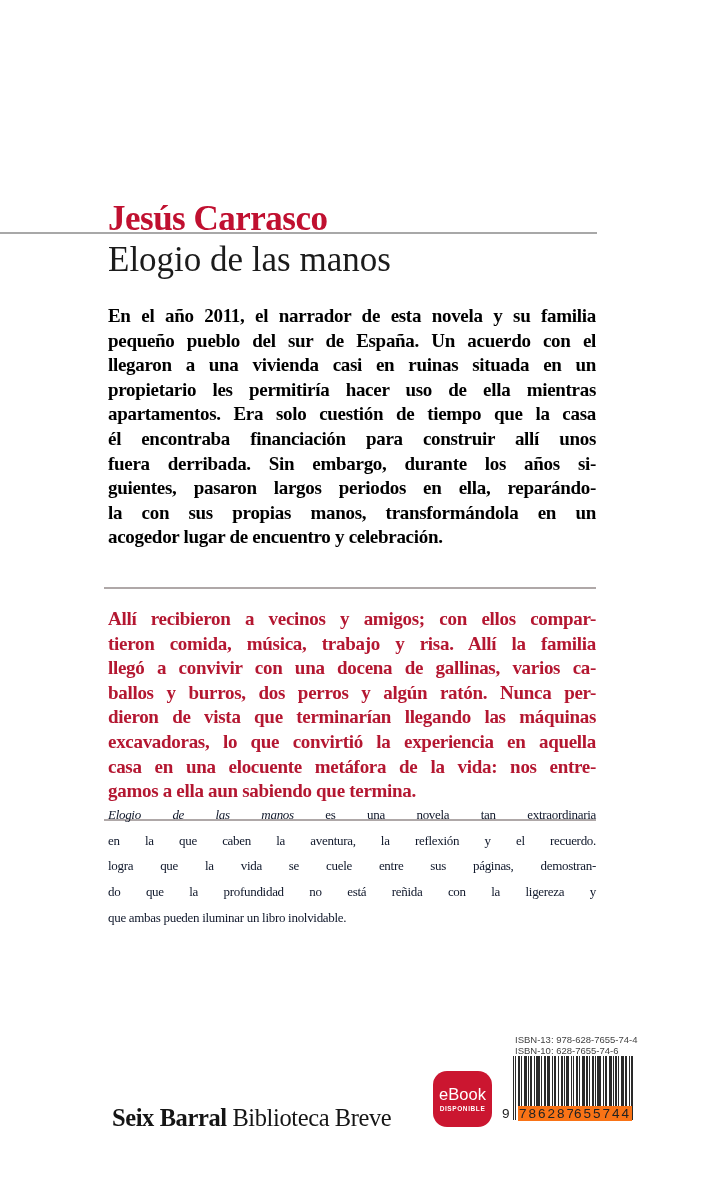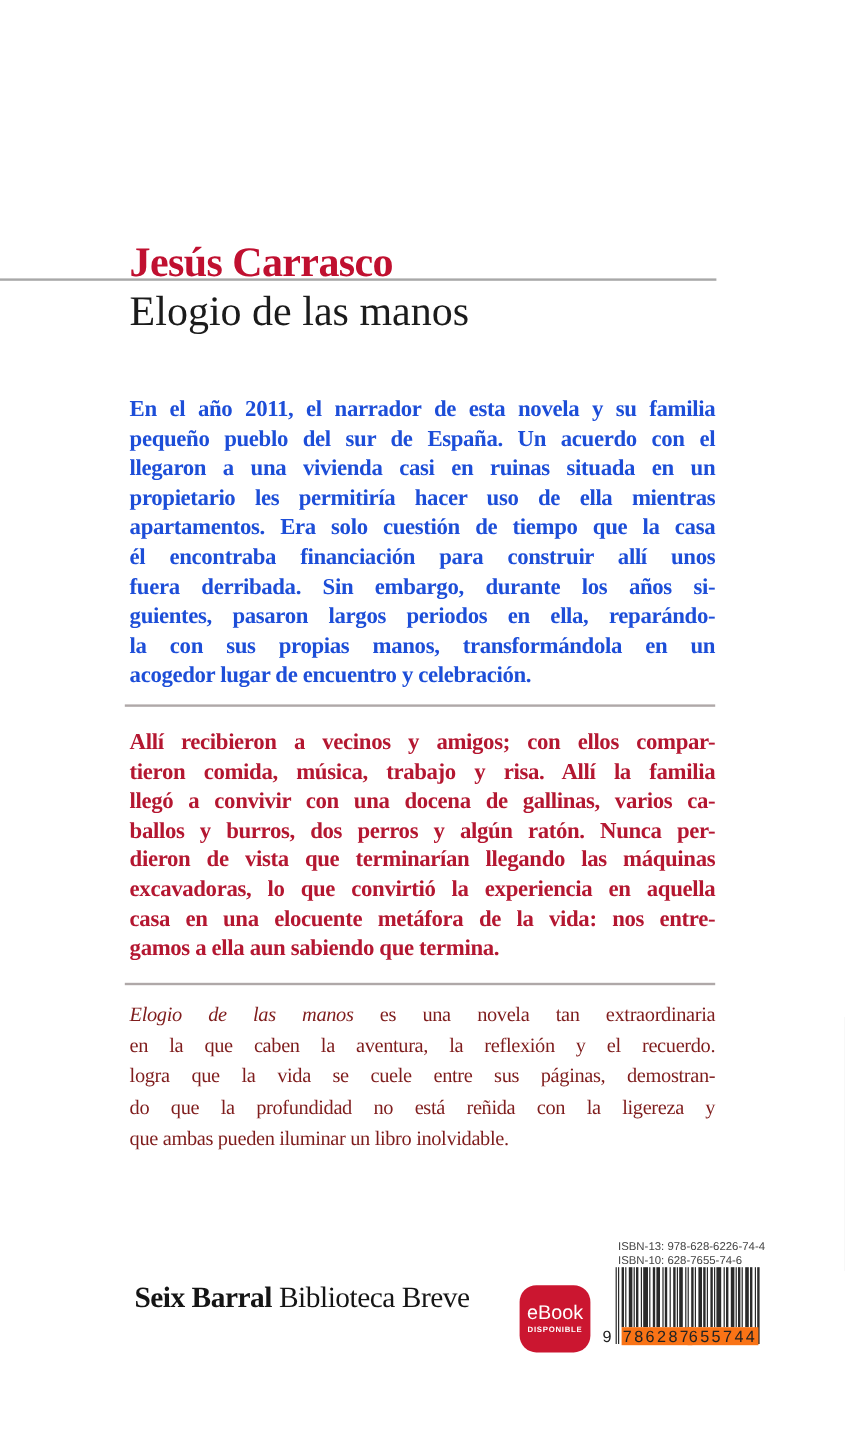--- a/index.html
+++ b/index.html
@@ -22,23 +22,23 @@
   }
   #book-title{
     position:absolute;left:108px;top:240px;z-index:2;
     font-size:35px;font-weight:400;line-height:40px;
     color:#1b1b1b;white-space:nowrap;
   }
   
   .para{position:absolute;left:108px;width:488px;}
   .para .ln{text-align:justify;text-align-last:justify;}
   .para .ln.last{text-align-last:left;}
-  #para1{top:330px;font-size:19px;font-weight:700;line-height:24.6px;letter-spacing:-0.3px;color:#1d4ed8;}
+  #para1{top:304px;font-size:19px;font-weight:700;line-height:24.6px;letter-spacing:-0.3px;color:#000000;}
   #para2{top:607px;font-size:19px;font-weight:700;line-height:24.6px;letter-spacing:-0.3px;color:#B41731;}
-  #para3{top:833px;font-size:17px;font-weight:400;line-height:25.7px;letter-spacing:-0.3px;color:#7f1d1d;}
+  #para3{top:802px;font-size:13px;font-weight:400;line-height:25.7px;letter-spacing:-0.3px;color:#0f172a;}
   #para3 em{font-style:italic;}
   .separator{position:absolute;left:104px;width:492px;height:2px;background:#afa8a8;}
   #separator-1{top:587px;}
   #separator-2{top:819px;}
   
   #isbn-lines{
     position:absolute;left:515px;top:1034px;
     font-family:"Liberation Sans", sans-serif;
     font-size:9.5px;line-height:11px;color:#444;white-space:nowrap;
   }
@@ -59,21 +59,21 @@
   #ebook-badge{
     position:absolute;left:433px;top:1071px;width:59px;height:56px;
     background:#CB1630;border-radius:14px;
     display:flex;flex-direction:column;align-items:center;justify-content:center;
     font-family:"Liberation Sans", sans-serif;color:#ffffff;
   }
   #ebook-badge .l1{font-size:16.5px;line-height:17px;font-weight:400;}
   #ebook-badge .l2{font-size:6.5px;line-height:8px;font-weight:700;letter-spacing:0.6px;margin-top:2px;}
   
   #publisher{
-    position:absolute;left:112px;top:1068px;
+    position:absolute;left:112px;top:1104px;
     font-size:24.5px;line-height:28px;letter-spacing:-0.4px;
     color:#151515;white-space:nowrap;
   }
   #publisher .bold{font-weight:700;}
 </style>
 </head>
 <body>
 
 <div id="cover">
 
@@ -111,21 +111,21 @@
 
   <div id="para3" class="para">
       <div class="ln"><em>Elogio de las manos</em><span> es una novela tan extraordinaria</span></div>
       <div class="ln">en la que caben la aventura, la reflexión y el recuerdo.</div>
       <div class="ln">logra que la vida se cuele entre sus páginas, demostran-</div>
       <div class="ln">do que la profundidad no está reñida con la ligereza y</div>
       <div class="ln last">que ambas pueden iluminar un libro inolvidable.</div>
     </div>
 
   <div id="isbn-lines">
-    <div>ISBN-13: 978-628-6226-74-4</div>
+    <div>ISBN-13: 978-628-7655-74-4</div>
     <div>ISBN-10: 628-7655-74-6</div>
   </div>
 
   <div id="barcode">
     <div id="bars"><span class="bar tall" style="width: 1px; margin-right: 1px;"></span><span class="bar tall" style="width: 1px; margin-right: 2px;"></span><span class="bar" style="width: 2px; margin-right: 1px;"></span><span class="bar" style="width: 1px; margin-right: 2px;"></span><span class="bar" style="width: 3px; margin-right: 1px;"></span><span class="bar" style="width: 1px; margin-right: 1px;"></span><span class="bar" style="width: 2px; margin-right: 2px;"></span><span class="bar" style="width: 1px; margin-right: 1px;"></span><span class="bar" style="width: 4px; margin-right: 1px;"></span><span class="bar" style="width: 1px; margin-right: 2px;"></span><span class="bar" style="width: 2px; margin-right: 1px;"></span><span class="bar" style="width: 3px; margin-right: 2px;"></span><span class="bar" style="width: 1px; margin-right: 1px;"></span><span class="bar" style="width: 2px; margin-right: 2px;"></span><span class="bar" style="width: 1px; margin-right: 2px;"></span><span class="bar" style="width: 2px; margin-right: 1px;"></span><span class="bar" style="width: 1px; margin-right: 1px;"></span><span class="bar" style="width: 3px; margin-right: 2px;"></span><span class="bar tall" style="width: 1px; margin-right: 1px;"></span><span class="bar tall" style="width: 1px; margin-right: 2px;"></span><span class="bar" style="width: 2px; margin-right: 1px;"></span><span class="bar" style="width: 1px; margin-right: 2px;"></span><span class="bar" style="width: 3px; margin-right: 1px;"></span><span class="bar" style="width: 2px; margin-right: 1px;"></span><span class="bar" style="width: 1px; margin-right: 2px;"></span><span class="bar" style="width: 2px; margin-right: 1px;"></span><span class="bar" style="width: 1px; margin-right: 1px;"></span><span class="bar" style="width: 4px; margin-right: 2px;"></span><span class="bar" style="width: 1px; margin-right: 1px;"></span><span class="bar" style="width: 2px; margin-right: 2px;"></span><span class="bar" style="width: 3px; margin-right: 1px;"></span><span class="bar" style="width: 1px; margin-right: 1px;"></span><span class="bar" style="width: 2px; margin-right: 1px;"></span><span class="bar" style="width: 1px; margin-right: 2px;"></span><span class="bar" style="width: 3px; margin-right: 1px;"></span><span class="bar" style="width: 2px; margin-right: 2px;"></span><span class="bar tall" style="width: 1px; margin-right: 1px;"></span><span class="bar tall" style="width: 2px; margin-right: 0px;"></span></div>
     <span id="bc-digit-left" class="bc-digits">9</span>
     <span id="bc-digit-group1" class="bc-digits">786287</span>
     <span id="bc-digit-group2" class="bc-digits">655744</span>
   </div>
 

